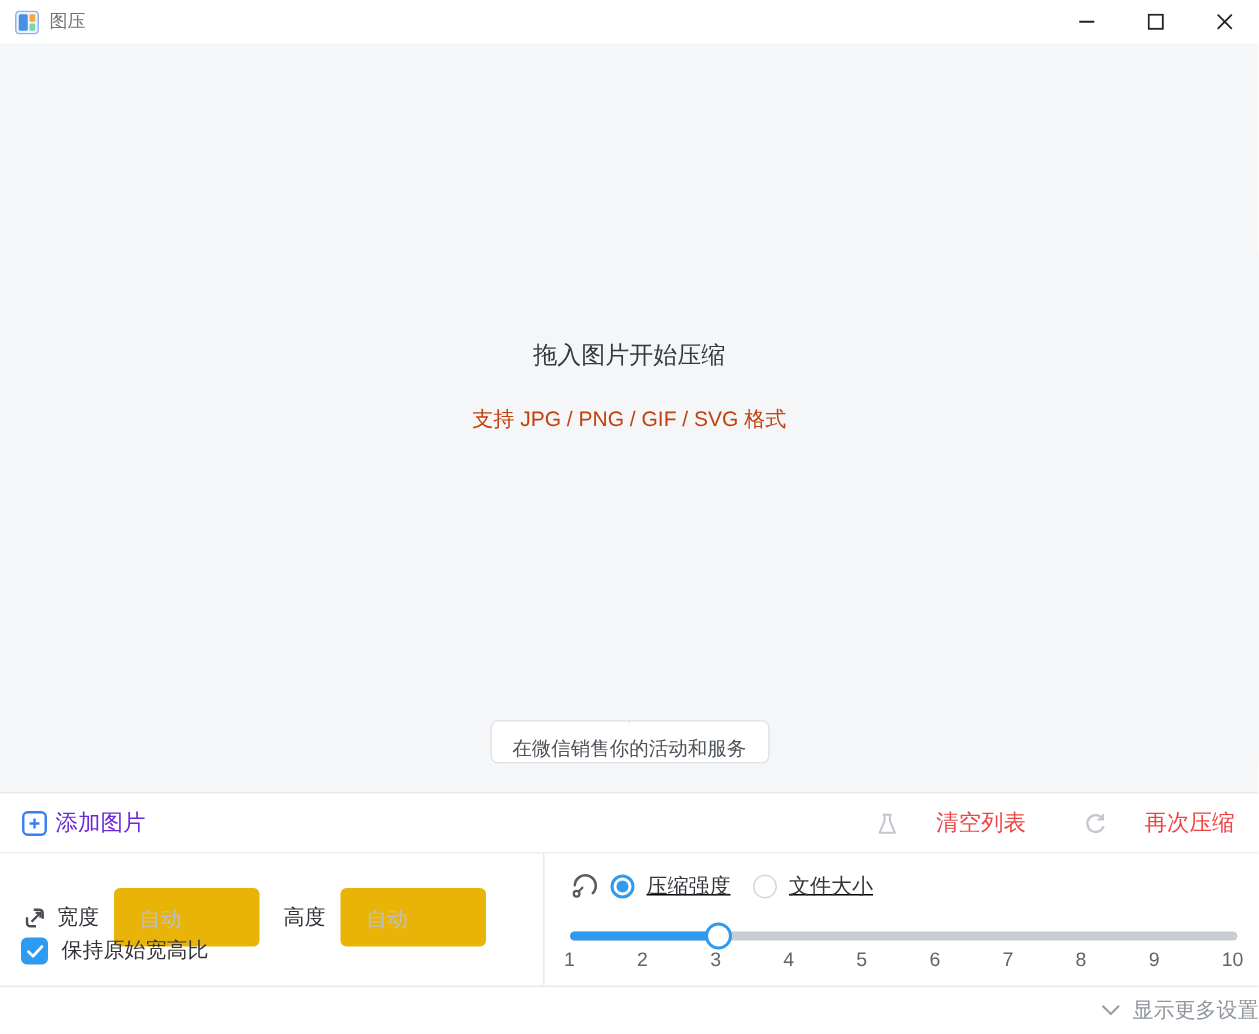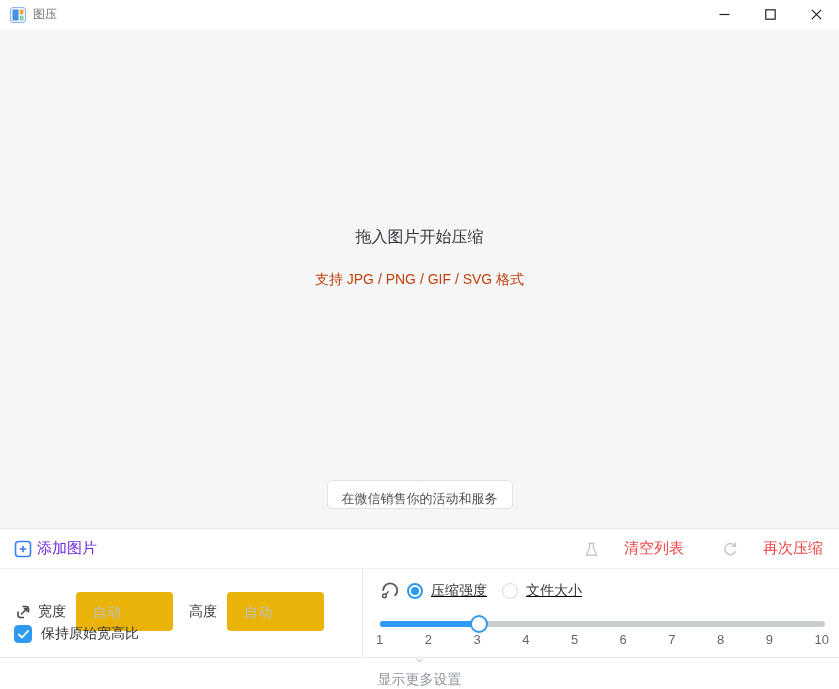--- a/index.html
+++ b/index.html
@@ -56,21 +56,21 @@
     background:#c9cdd2; border-radius:3px; cursor:pointer; }
   .slider-fill { position:absolute; left:0; top:0; height:6px; background:#2f9bf0; border-radius:3px; }
   .slider-handle { position:absolute; top:50%; transform:translate(-50%,-50%);
     width:18px; height:18px; border-radius:50%; background:#fff; border:2.5px solid #2f9bf0; cursor:grab; }
   .ticks { position:absolute; left:13px; right:10px; top:63px; display:flex; justify-content:space-between;
     font-size:13px; color:#606godin66e; color:#61666e; }
 
   
   .footer { height:32px; border-top:1px solid #e5e8ec; background:#fff;
     display:flex; align-items:center; justify-content:flex-end; gap:8px; cursor:pointer;
-    font-size:14px; color:#8f959d;flex-direction:column; }
+    font-size:14px; color:#8f959d; }
 </style>
 </head>
 <body>
 
 <div class="titlebar">
   <svg class="app-ico" viewBox="0 0 16 16">
     <rect x="0.5" y="0.5" width="15" height="15" rx="2.5" fill="#eaf3fe" stroke="#8fb4ea"></rect>
     <rect x="2.5" y="2.5" width="6" height="11" rx="1" fill="#4a90e2"></rect>
     <rect x="9.7" y="2.5" width="3.8" height="5" rx="1" fill="#f5a83c"></rect>
     <rect x="9.7" y="8.7" width="3.8" height="4.8" rx="1" fill="#7ed6a7"></rect>

